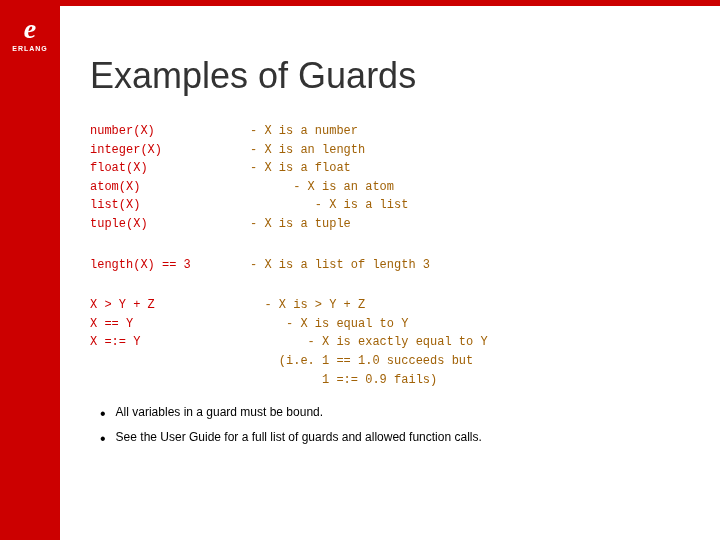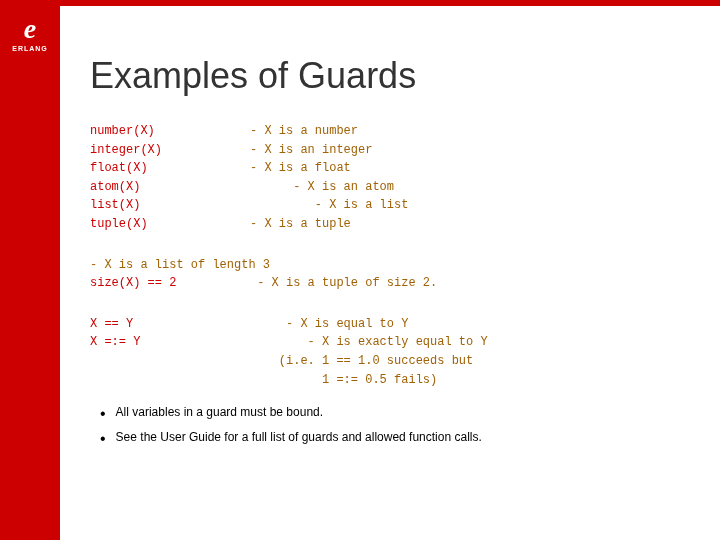--- a/index.html
+++ b/index.html
@@ -167,21 +167,21 @@
 
   <h1 class="page-title">Examples of Guards</h1>
 
   <div class="code-section">
     <div class="code-line">
       <span class="code-left">number(X)</span>
       <span class="code-right">- X is a number</span>
     </div>
     <div class="code-line">
       <span class="code-left">integer(X)</span>
-      <span class="code-right">- X is an integer</span>
+      <span class="code-right">- X is an length</span>
     </div>
     <div class="code-line">
       <span class="code-left">float(X)</span>
       <span class="code-right">- X is a float</span>
     </div>
     <div class="code-line">
       <span class="code-left">atom(X)</span>
       <span class="code-right">      - X is an atom</span>
     </div>
     <div class="code-line">
@@ -191,46 +191,47 @@
     <div class="code-line">
       <span class="code-left">tuple(X)</span>
       <span class="code-right">- X is a tuple</span>
     </div>
   </div>
 
   <div class="section-gap"></div>
 
   <div class="code-section">
     <div class="code-line">
+      <span class="code-left">length(X) == 3</span>
       <span class="code-right">- X is a list of length 3</span>
     </div>
-    <div class="code-line">
-      <span class="code-left">size(X) == 2</span>
-      <span class="code-right"> - X is a tuple of size 2.</span>
-    </div>
   </div>
 
   <div class="section-gap"></div>
 
   <div class="code-section">
+    <div class="code-line">
+      <span class="code-left">X &gt; Y + Z</span>
+      <span class="code-right">  - X is &gt; Y + Z</span>
+    </div>
     <div class="code-line">
       <span class="code-left">X == Y</span>
       <span class="code-right">     - X is equal to Y</span>
     </div>
     <div class="code-line">
       <span class="code-left">X =:= Y</span>
       <span class="code-right">        - X is exactly equal to Y</span>
     </div>
     <div class="code-line">
       <span class="code-left"></span>
       <span class="code-right">    (i.e. 1 == 1.0 succeeds but</span>
     </div>
     <div class="code-line">
       <span class="code-left"></span>
-      <span class="code-right">          1 =:= 0.5 fails)</span>
+      <span class="code-right">          1 =:= 0.9 fails)</span>
     </div>
   </div>
 
   <div class="bullets">
     <div class="bullet-item">
       <span class="bullet-dot">•</span>
       <span class="bullet-text">All variables in a guard must be bound.</span>
     </div>
     <div class="bullet-item">
       <span class="bullet-dot">•</span>

